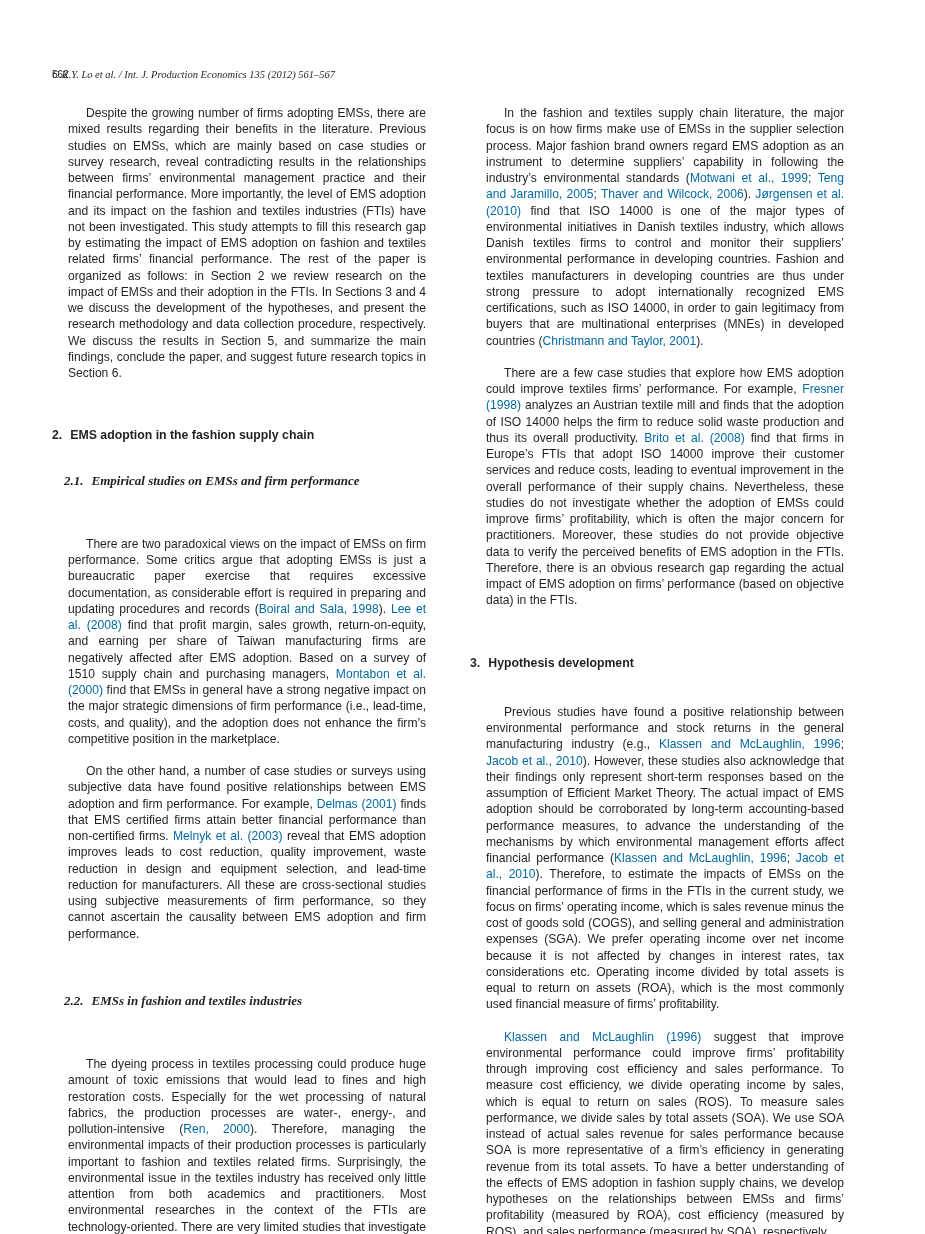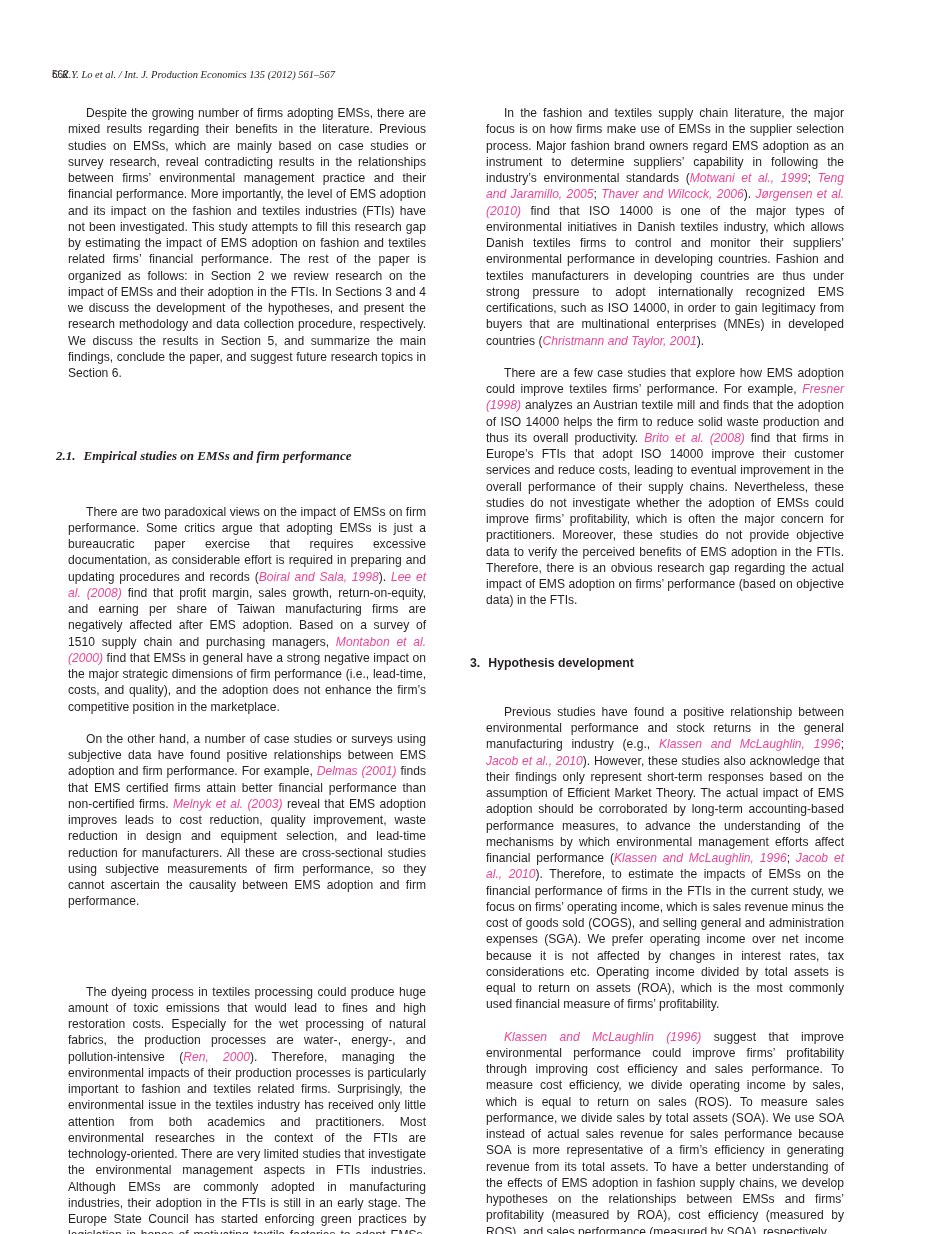--- a/index.html
+++ b/index.html
@@ -19,55 +19,61 @@
   }
   .col {
     position: absolute; top: 89px; width: 390px;
     font-size: 12.1px; line-height: 16.25px; text-align: justify;
     hyphens: none;
   }
   .col-left { left: 52px; }
   .col-right { left: 470px; }
   .para { margin: 16px; text-indent: 18px; }
   .para.noindent { text-indent: 0; }
-  .cite { color: #ec4899; text-decoration: none; cursor: pointer; font-style: italic; }
+  .cite { color: #0369a1; text-decoration: none; cursor: pointer; }
   .section-heading {
     font-weight: bold; font-size: 12.3px; margin: 0; text-indent: 0;
   }
   .section-heading .num { margin-right: 8px; }
   .subsection-heading {
-    font-style: italic; font-family: "Liberation Serif", serif; font-size: 13px; margin: 4px;
+    font-style: italic; font-family: "Liberation Serif", serif; font-size: 13px; margin: 12px;
   }
   .subsection-heading .num { margin-right: 8px; }
   .gap-sec-top { height: 30px; }
   .gap-sec-bottom { height: 17px; }
   .gap-sub-bottom { height: 19px; }
   .gap-sub-top { height: 23px; }
 </style>
 </head>
 <body>
 
 <div class="page-header">
   <span class="page-number">562</span>
   <span class="running-head">C.K.Y. Lo et al. / Int. J. Production Economics 135 (2012) 561–567</span>
 </div>
 
 <div class="col col-left">
   <p class="para">Despite the growing number of firms adopting EMSs, there are mixed results regarding their benefits in the literature. Previous studies on EMSs, which are mainly based on case studies or survey research, reveal contradicting results in the relationships between firms’ environmental management practice and their financial performance. More importantly, the level of EMS adoption and its impact on the fashion and textiles industries (FTIs) have not been investigated. This study attempts to fill this research gap by estimating the impact of EMS adoption on fashion and textiles related firms’ financial performance. The rest of the paper is organized as follows: in Section 2 we review research on the impact of EMSs and their adoption in the FTIs. In Sections 3 and 4 we discuss the development of the hypotheses, and present the research methodology and data collection procedure, respectively. We discuss the results in Section 5, and summarize the main findings, conclude the paper, and suggest future research topics in Section 6.</p>
 
   <div class="gap-sec-top"></div>
+  <h2 class="section-heading">
+    <span class="num">2.</span><span>EMS adoption in the fashion supply chain</span>
+  </h2>
   <div class="gap-sec-bottom"></div>
   <h3 class="subsection-heading">
     <span class="num">2.1.</span><span>Empirical studies on EMSs and firm performance</span>
   </h3>
   <div class="gap-sub-bottom"></div>
   <p class="para">There are two paradoxical views on the impact of EMSs on firm performance. Some critics argue that adopting EMSs is just a bureaucratic paper exercise that requires excessive documentation, as considerable effort is required in preparing and updating procedures and records (<a class="cite">Boiral and Sala, 1998</a>). <a class="cite">Lee et al. (2008)</a> find that profit margin, sales growth, return-on-equity, and earning per share of Taiwan manufacturing firms are negatively affected after EMS adoption. Based on a survey of 1510 supply chain and purchasing managers, <a class="cite">Montabon et al. (2000)</a> find that EMSs in general have a strong negative impact on the major strategic dimensions of firm performance (i.e., lead-time, costs, and quality), and the adoption does not enhance the firm’s competitive position in the marketplace.</p>
   <p class="para">On the other hand, a number of case studies or surveys using subjective data have found positive relationships between EMS adoption and firm performance. For example, <a class="cite">Delmas (2001)</a> finds that EMS certified firms attain better financial performance than non-certified firms. <a class="cite">Melnyk et al. (2003)</a> reveal that EMS adoption improves leads to cost reduction, quality improvement, waste reduction in design and equipment selection, and lead-time reduction for manufacturers. All these are cross-sectional studies using subjective measurements of firm performance, so they cannot ascertain the causality between EMS adoption and firm performance.</p>
 
   <div class="gap-sub-top"></div>
+  <h3 class="subsection-heading">
+    <span class="num">2.2.</span><span>EMSs in fashion and textiles industries</span>
+  </h3>
   <div class="gap-sub-bottom"></div>
   <p class="para">The dyeing process in textiles processing could produce huge amount of toxic emissions that would lead to fines and high restoration costs. Especially for the wet processing of natural fabrics, the production processes are water-, energy-, and pollution-intensive (<a class="cite">Ren, 2000</a>). Therefore, managing the environmental impacts of their production processes is particularly important to fashion and textiles related firms. Surprisingly, the environmental issue in the textiles industry has received only little attention from both academics and practitioners. Most environmental researches in the context of the FTIs are technology-oriented. There are very limited studies that investigate the environmental management aspects in FTIs industries. Although EMSs are commonly adopted in manufacturing industries, their adoption in the FTIs is still in an early stage. The Europe State Council has started enforcing green practices by legislation in hopes of motivating textile factories to adopt EMSs, such as ISO 14000 (<a class="cite">Brito et al., 2008</a>). In short, the number of EMS adoptions in the global FTIs is unclear. There is also</p>
 </div>
 
 <div class="col col-right">
   <p class="para">In the fashion and textiles supply chain literature, the major focus is on how firms make use of EMSs in the supplier selection process. Major fashion brand owners regard EMS adoption as an instrument to determine suppliers’ capability in following the industry’s environmental standards (<a class="cite">Motwani et al., 1999</a>; <a class="cite">Teng and Jaramillo, 2005</a>; <a class="cite">Thaver and Wilcock, 2006</a>). <a class="cite">Jørgensen et al. (2010)</a> find that ISO 14000 is one of the major types of environmental initiatives in Danish textiles industry, which allows Danish textiles firms to control and monitor their suppliers’ environmental performance in developing countries. Fashion and textiles manufacturers in developing countries are thus under strong pressure to adopt internationally recognized EMS certifications, such as ISO 14000, in order to gain legitimacy from buyers that are multinational enterprises (MNEs) in developed countries (<a class="cite">Christmann and Taylor, 2001</a>).</p>
   <p class="para">There are a few case studies that explore how EMS adoption could improve textiles firms’ performance. For example, <a class="cite">Fresner (1998)</a> analyzes an Austrian textile mill and finds that the adoption of ISO 14000 helps the firm to reduce solid waste production and thus its overall productivity. <a class="cite">Brito et al. (2008)</a> find that firms in Europe’s FTIs that adopt ISO 14000 improve their customer services and reduce costs, leading to eventual improvement in the overall performance of their supply chains. Nevertheless, these studies do not investigate whether the adoption of EMSs could improve firms’ profitability, which is often the major concern for practitioners. Moreover, these studies do not provide objective data to verify the perceived benefits of EMS adoption in the FTIs. Therefore, there is an obvious research gap regarding the actual impact of EMS adoption on firms’ performance (based on objective data) in the FTIs.</p>
 
   <div class="gap-sec-top"></div>
   <h2 class="section-heading">

